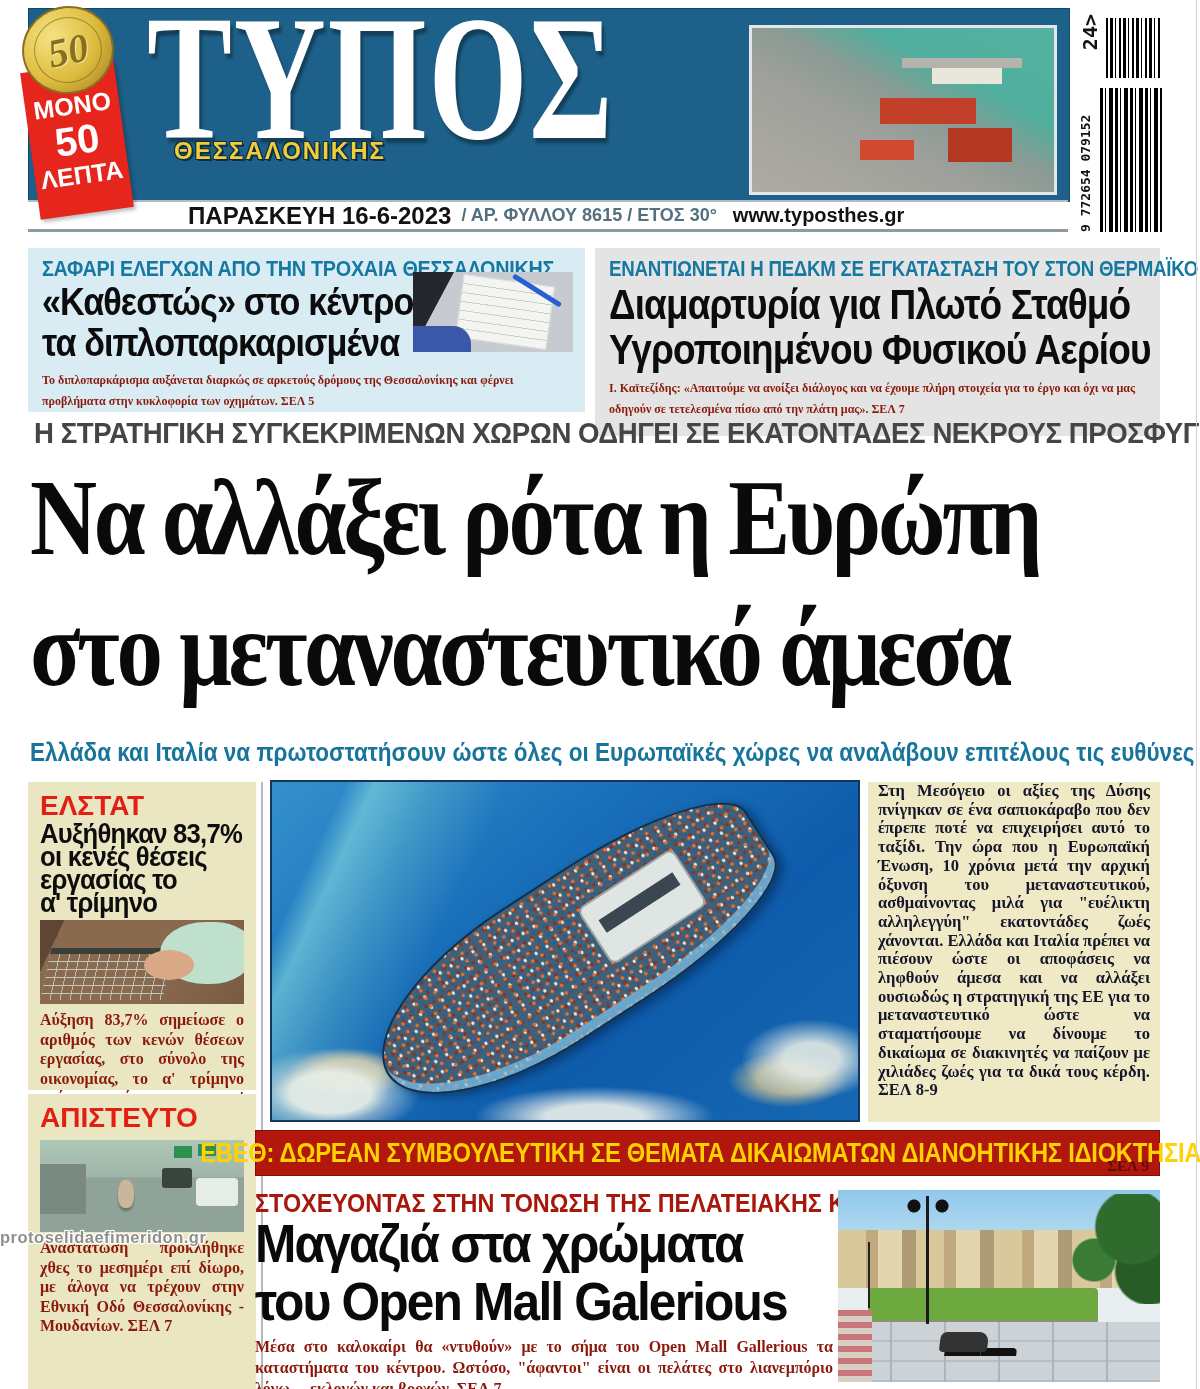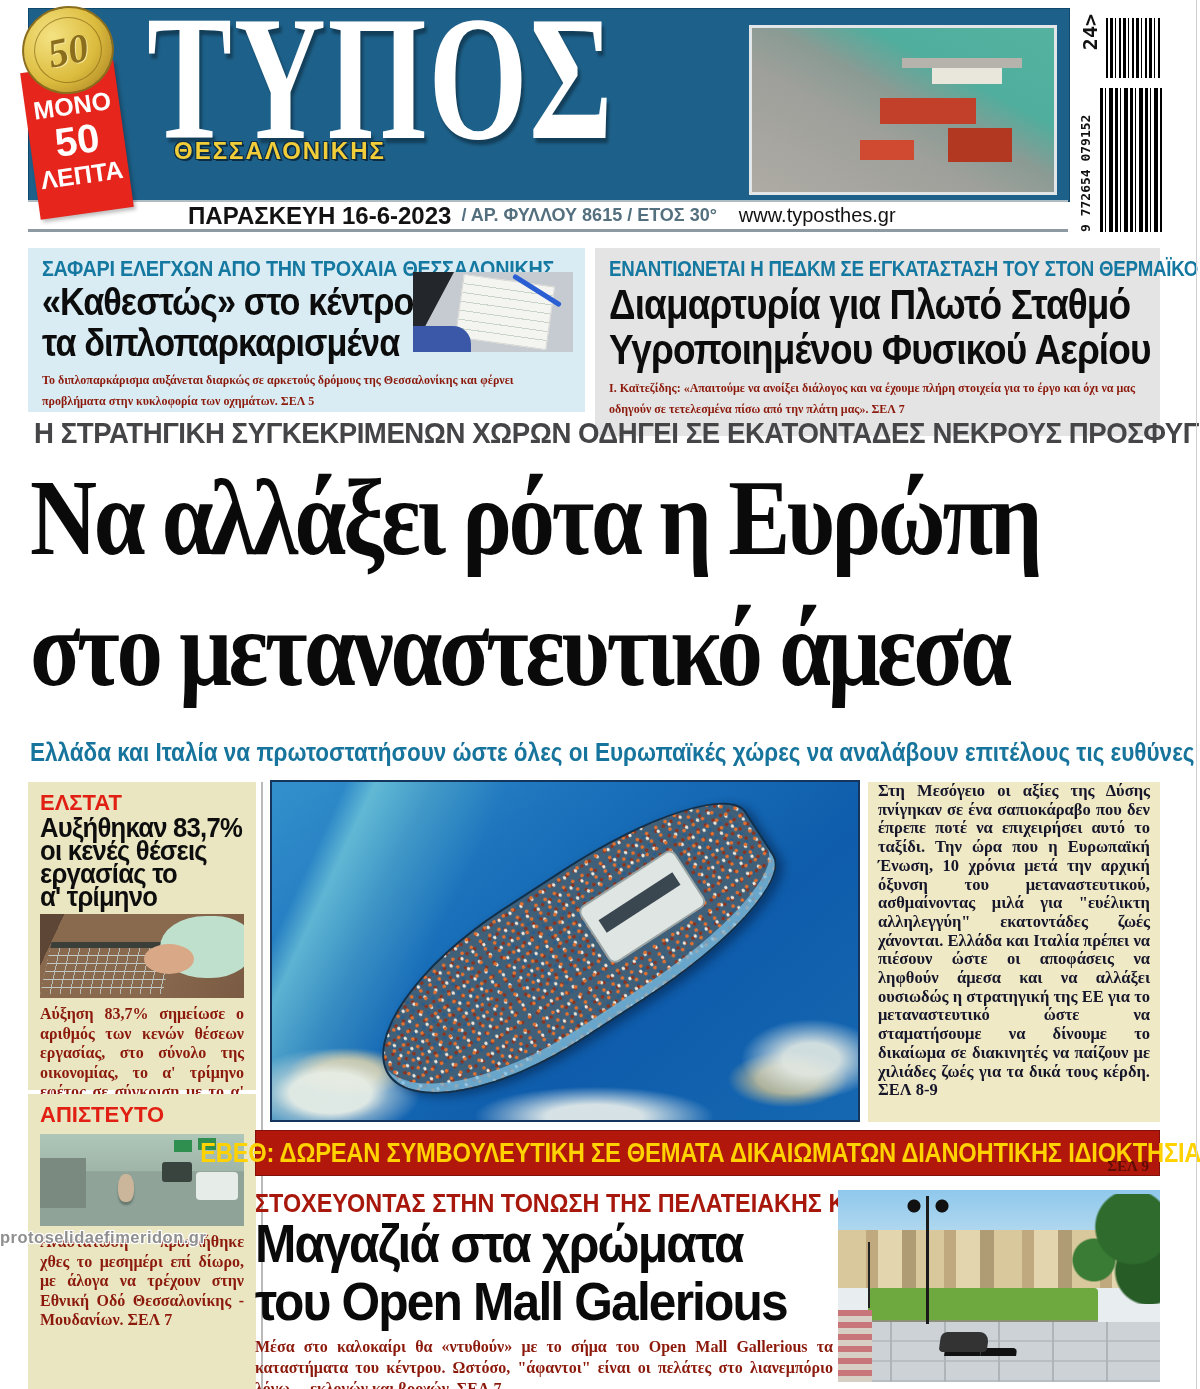--- a/index.html
+++ b/index.html
@@ -44,21 +44,21 @@
          display:flex;flex-direction:column;align-items:center;justify-content:center;
          color:#fff;font-weight:bold;text-align:center;}
   .badge .b1{font-size:25px;line-height:28px;}
   .badge .b2{font-size:40px;line-height:42px;}
   .badge .b3{font-size:25px;line-height:28px;}
   .dateline{left:28px;top:200px;width:1040px;height:32px;background:#fff;
             border-top:2px solid #aebdc4;border-bottom:3px solid #8d9aa1;
             display:flex;align-items:center;padding-left:160px;box-sizing:border-box;gap:10px;}
   .dl-date{font-weight:bold;font-size:24px;color:#121212;}
   .dl-issue{font-weight:bold;font-size:18px;color:#54707e;}
-  .dl-site{font-weight:normal;font-size:20px;color:#121212;margin-left:12px;}
+  .dl-site{font-weight:bold;font-size:20px;color:#121212;margin-left:6px;}
 
   
   .barcode{left:1078px;top:14px;width:84px;height:218px;}
   .bc-top{position:absolute;left:0px;top:0px;writing-mode:vertical-rl;transform:rotate(180deg);
           font-weight:bold;font-size:20px;font-family:"DejaVu Sans Mono",monospace;color:#111;}
   .bc-small{position:absolute;right:0;top:4px;width:56px;height:60px;
       background:repeating-linear-gradient(90deg,#000 0 2px,#fff 2px 4px,#000 4px 7px,#fff 7px 9px,#000 9px 10px,#fff 10px 13px);}
   .bc-main{position:absolute;right:0;top:74px;width:84px;height:144px;}
   .bc-num{position:absolute;left:0;top:0;height:144px;writing-mode:vertical-rl;transform:rotate(180deg);
           font-family:"DejaVu Sans Mono",monospace;font-weight:bold;font-size:13px;color:#111;
@@ -89,21 +89,21 @@
   .strap{left:34px;top:416px;width:1150px;font-weight:bold;font-size:30px;color:#454547;letter-spacing:-0.5px;}
   .main-head{left:30px;top:452px;width:1160px;font-family:Liberation Serif, serif;}
   .mh-line{font-weight:bold;font-size:108px;line-height:131px;letter-spacing:-4px;color:#0a0a0a;
            transform:scaleX(.86);transform-origin:0 50%;white-space:nowrap;display:block;}
   .subhead{left:30px;top:738px;width:1160px;font-weight:bold;font-size:25px;color:#17749c;}
 
   
   .sidebar-block{box-sizing:border-box;background:#eae6c2;padding:8px 12px;}
   .sb1{left:28px;top:782px;width:228px;height:308px;}
   .sb2{left:28px;top:1094px;width:228px;height:295px;}
-  .kicker-red{font-weight:bold;font-size:22px;color:#e11f12;}
+  .kicker-red{font-weight:bold;font-size:28px;color:#e11f12;}
   .sb-head{font-weight:bold;font-size:27px;line-height:23px;letter-spacing:-0.8px;color:#0d0d0d;}
   .sb-head .ln{display:block;line-height:22.5px;padding-top:0.5px;}
   .sb-body{font-family:"Liberation Serif",serif;font-weight:bold;color:#8c1a0c;
            font-size:16px;line-height:19.5px;margin-top:6px;text-align:justify;}
   .sb-photo{width:204px;margin-top:6px;position:relative;overflow:hidden;}
   .laptop-photo{height:84px;background:linear-gradient(115deg,#5d4636 0 10%,#8a6a4f 10% 55%,#7a5a42 100%);}
   .lp-laptop{position:absolute;left:6px;bottom:4px;width:122px;height:46px;transform:skewX(-12deg);
       background:linear-gradient(#f2f4f2,#d8dcd8);border-top:6px solid #3a3f3a;
       background-image:repeating-linear-gradient(90deg,transparent 0 9px,#b8beb8 9px 10px),
                        repeating-linear-gradient(180deg,transparent 0 7px,#c2c8c2 7px 8px);}

